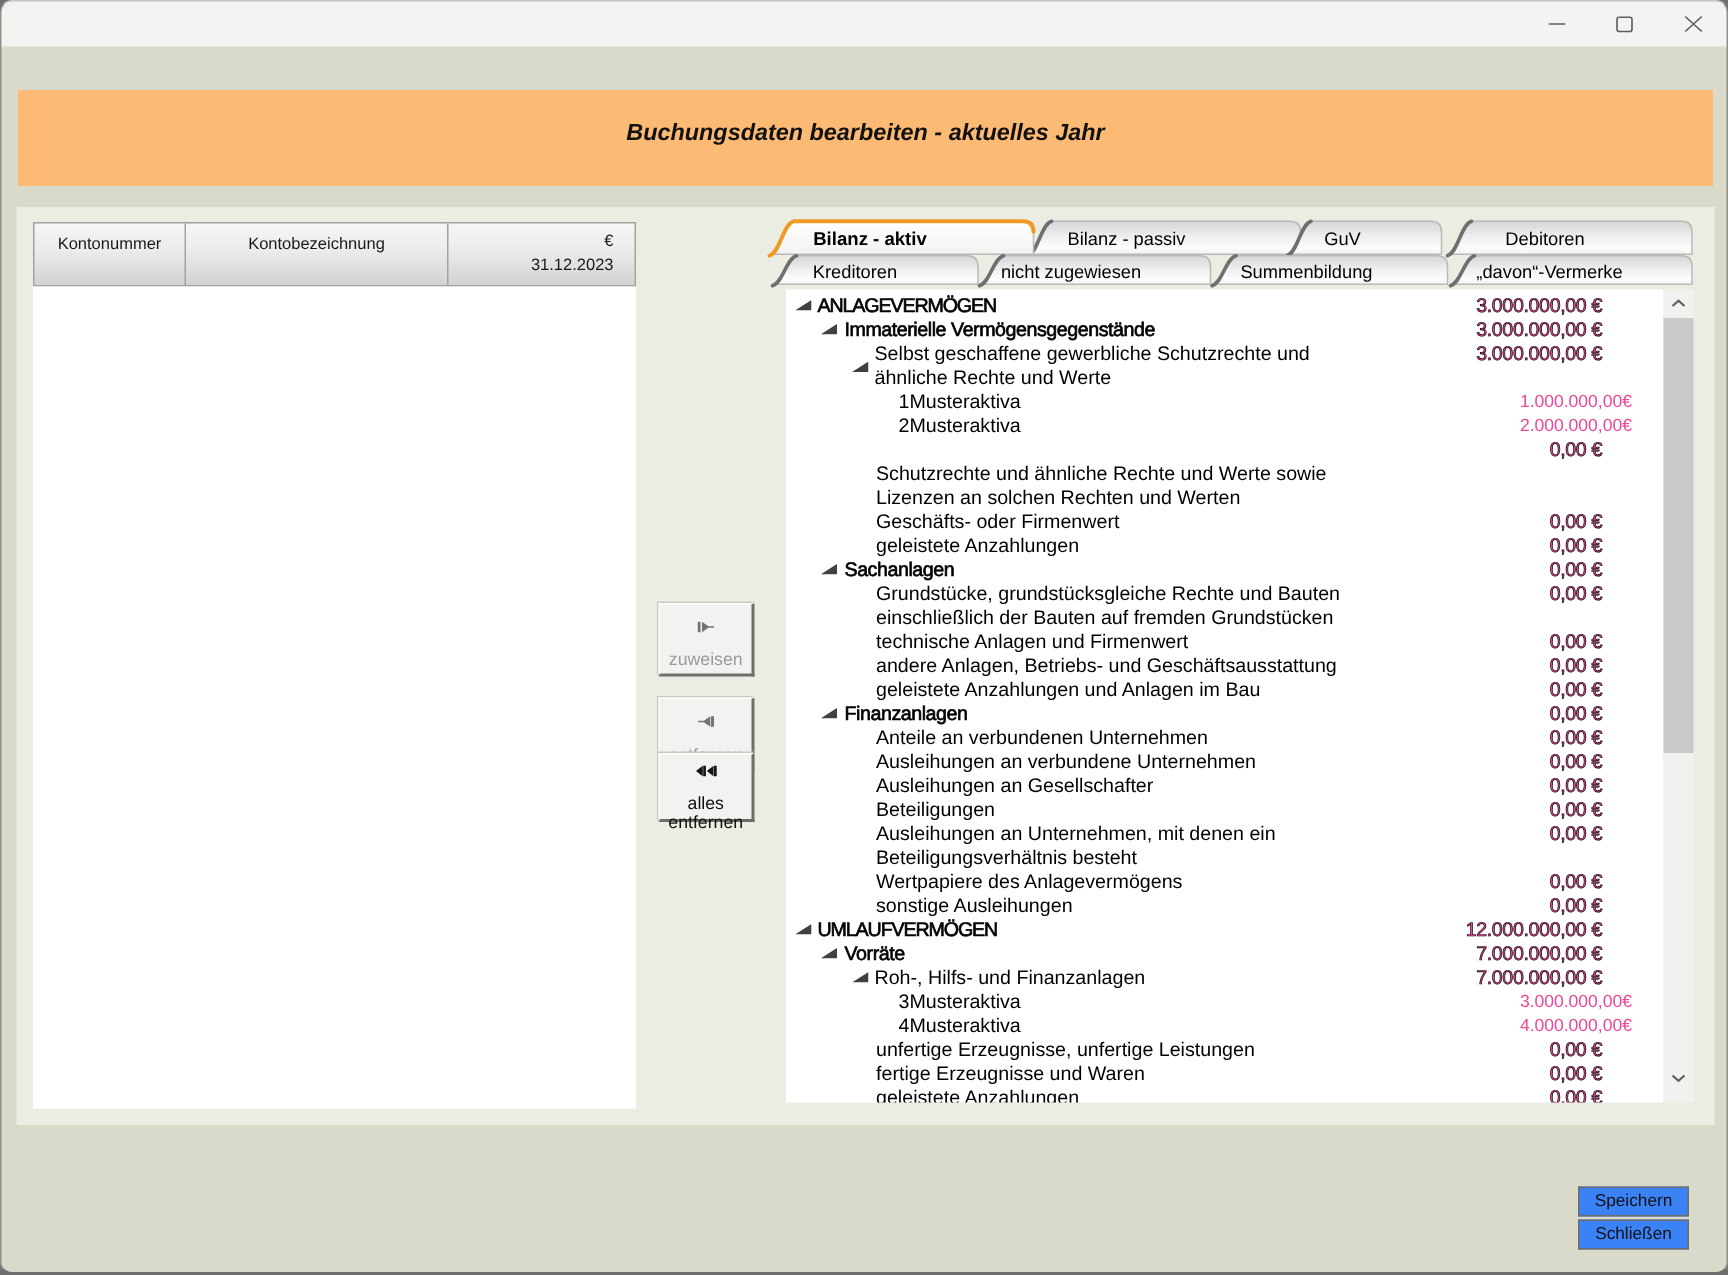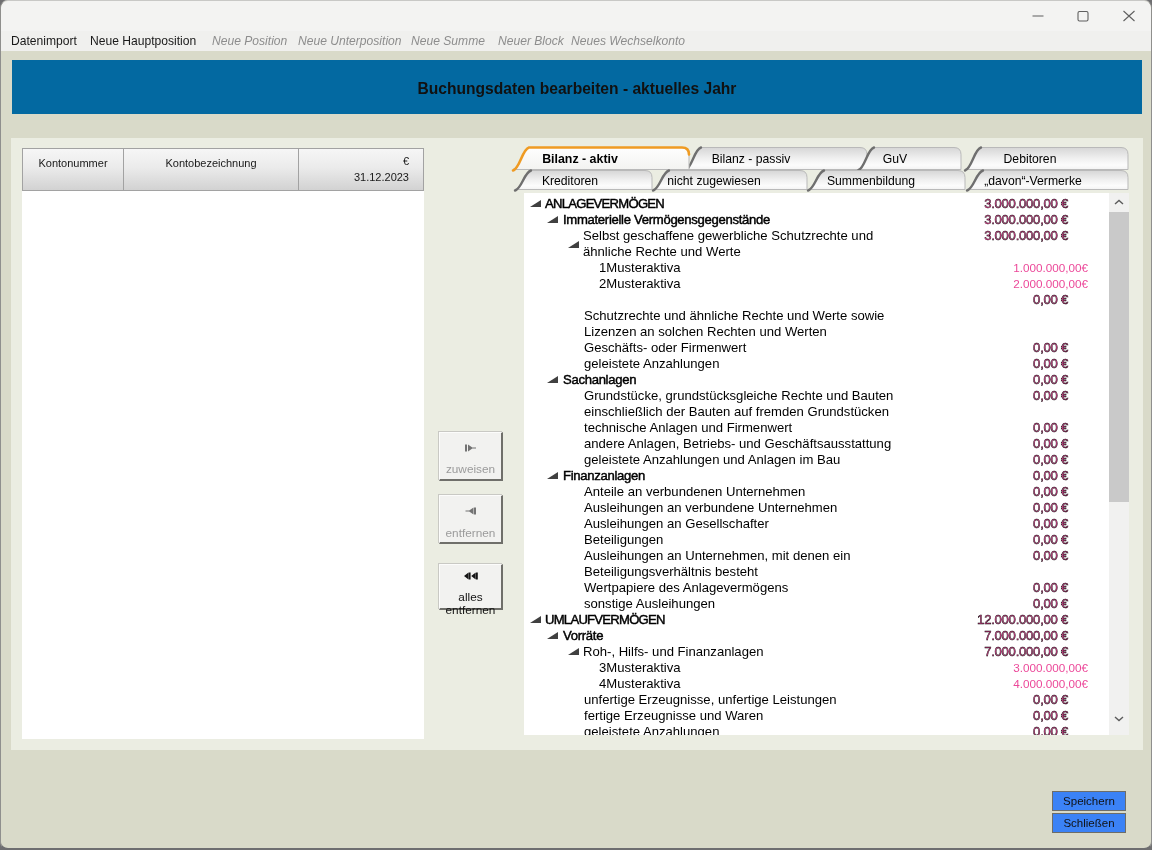--- a/index.html
+++ b/index.html
@@ -3,39 +3,39 @@
 <style>
 * { margin:0; padding:0; box-sizing:border-box; }
 html,body { width:1152px; height:850px; background:#6f6f71; font-family:"Liberation Sans", sans-serif; }
 #win { position:absolute; left:0; top:0; width:1152px; height:850px; background:#d9dac9;
   border-top:1px solid #c8c8c6; border-left:1px solid #8f8f8d; border-right:1px solid #8f8f8d;
   border-bottom:2px solid #6e6e70; border-radius:8px; overflow:hidden; }
 #titlebar { position:absolute; left:0; top:0; width:100%; height:30px; background:#f3f3f2; }
 #menubar { position:absolute; left:0; top:30px; width:100%; height:20px; background:#f0f0ee; font-size:12.1px; color:#191919; }
 .mi { position:absolute; top:3px; }
 .mg { color:#8d8d8d; font-style:italic; }
-#band { position:absolute; left:11px; top:59px; width:1130px; height:54px; background:#0369a1; }
+#band { position:absolute; left:11px; top:59px; width:1130px; height:64px; background:#fdba74;font-style:italic; }
 #band div { text-align:center; font-weight:bold; font-size:15.6px; color:#111; margin-top:20px; }
 #panel { position:absolute; left:10px; top:137px; width:1132px; height:612px; background:#ebede2; }
 
 #thead { position:absolute; left:21px; top:147px; width:402px; height:43px;
   background:linear-gradient(180deg,#f6f6f6 0%,#ebebeb 45%,#d2d2d2 100%); border:1px solid #a2a2a2; }
 #thead .c1 { position:absolute; left:0; top:0; width:101px; height:100%; border-right:1px solid #a2a2a2; }
 #thead .c2 { position:absolute; left:101px; top:0; width:175px; height:100%; border-right:1px solid #a2a2a2; }
 #thead .c3 { position:absolute; left:276px; top:0; width:125px; height:100%; }
 #thead div { font-size:11px; color:#191919; }
 #thead .t { position:absolute; width:100%; text-align:center; top:8px; }
 #thead .r1 { position:absolute; right:15px; top:6px; }
 #thead .r2 { position:absolute; right:15px; top:22px; }
 #tbody { position:absolute; left:21px; top:190px; width:402px; height:548px; background:#fff; }
 
 .mbtn { position:absolute; left:438px; width:64px; background:#f2f2f0;
   border-top:1px solid #fcfcfb; border-left:1px solid #fcfcfb;
   border-right:2px solid #6f6f6a; border-bottom:2px solid #6f6f6a;
-  box-shadow:-1px -1px 0 #c9c9c4; text-align:center; font-size:11.8px; color:#9b9b9b;margin-top:30px; }
+  box-shadow:-1px -1px 0 #c9c9c4; text-align:center; font-size:11.8px; color:#9b9b9b; }
 #mb3 { color:#111; }
 
 #tree { position:absolute; left:523px; top:192px; width:585px; height:542px; background:#fff; overflow:hidden; }
 .tl { position:absolute; font-size:13.1px; color:#000; white-space:pre; line-height:16px; }
 .ta { position:absolute; font-size:13.1px; color:#ec4899; white-space:pre; line-height:16px; }
 .ta.n { font-size:11.7px; line-height:16px; }
 .b { -webkit-text-stroke:0.45px #000; }
 .tl.b { letter-spacing:-0.3px; }
 .tl.cb { letter-spacing:-0.75px; }
 .ta.b { letter-spacing:-0.25px; }
@@ -48,29 +48,20 @@
   font-size:11.5px; color:#111; text-align:center; line-height:18px; }
 </style></head>
 <body>
 <div id="win">
   <div id="titlebar">
     <svg width="1152" height="30" style="position:absolute;left:0;top:0">
       <line x1="1031.5" y1="15" x2="1042.5" y2="15" stroke="#5f5f5f" stroke-width="1.1"></line>
       <rect x="1077" y="10.5" width="10" height="9.5" rx="1.5" fill="none" stroke="#5f5f5f" stroke-width="1.1"></rect>
       <path d="M1122.5,10 L1133.5,20 M1133.5,10 L1122.5,20" stroke="#5f5f5f" stroke-width="1.1"></path>
     </svg>
-  </div>
-  <div id="menubar">
-    <span class="mi" style="left:10px">Datenimport</span>
-    <span class="mi" style="left:89px">Neue Hauptposition</span>
-    <span class="mi mg" style="left:211px">Neue Position</span>
-    <span class="mi mg" style="left:297px">Neue Unterposition</span>
-    <span class="mi mg" style="left:410px">Neue Summe</span>
-    <span class="mi mg" style="left:497px">Neuer Block</span>
-    <span class="mi mg" style="left:570px">Neues Wechselkonto</span>
   </div>
   <div id="band">
       <div>Buchungsdaten bearbeiten - aktuelles Jahr</div>
     </div>
   <div id="panel"></div>
   <div id="thead">
     <div class="c1">
         <div class="t">Kontonummer</div>
       </div>
     <div class="c2">
@@ -87,21 +78,21 @@
         <path d="M0,0.5 h2 v7 h-2 Z M3,0.5 L8,4 L3,7.5 Z M7.5,3.5 h3.5 v1 h-3.5 Z" fill="#737373"></path>
       </svg>
     <div style="margin-top:7px">zuweisen</div>
   </div>
   <div class="mbtn" id="mb2" style="top:464px;height:49px">
     <svg width="12" height="8" style="margin-top:11px">
         <path d="M0.5,3.5 h3.5 v1 h-3.5 Z M8.5,0.5 L8.5,7.5 L3.5,4 Z M9,0.5 h2 v7 h-2 Z" fill="#737373"></path>
       </svg>
     <div style="margin-top:7.5px">entfernen</div>
   </div>
-  <div class="mbtn" id="mb3" style="top:533px;height:46px">
+  <div class="mbtn" id="mb3" style="top:501px;height:46px">
     <svg width="15" height="8" style="margin-top:7px">
         <path d="M5.5,0.5 L5.5,7.5 L1,4 Z M5.8,0.5 h1.8 v7 h-1.8 Z M12.7,0.5 L12.7,7.5 L8.2,4 Z M13,0.5 h1.8 v7 h-1.8 Z" fill="#151515"></path>
       </svg>
     <div style="line-height:13px;margin-top:8px">alles<br>entfernen</div>
   </div>
   <svg width="630" height="50" style="position:absolute;left:505px;top:143px" font-family="Liberation Sans, sans-serif">
     <defs>
       <linearGradient id="tg" x1="0" y1="0" x2="0" y2="1">
         <stop offset="0" stop-color="#d6d6d6"></stop>
           <stop offset="0.5" stop-color="#f0f0f0"></stop>

